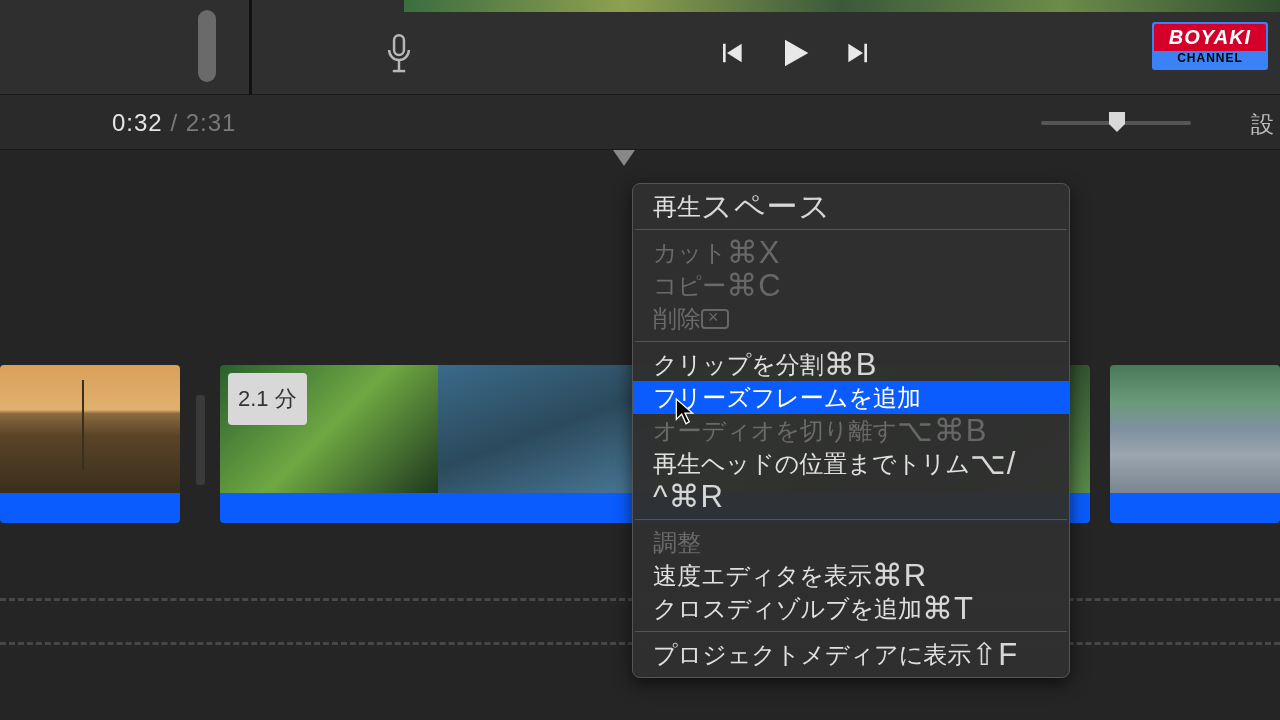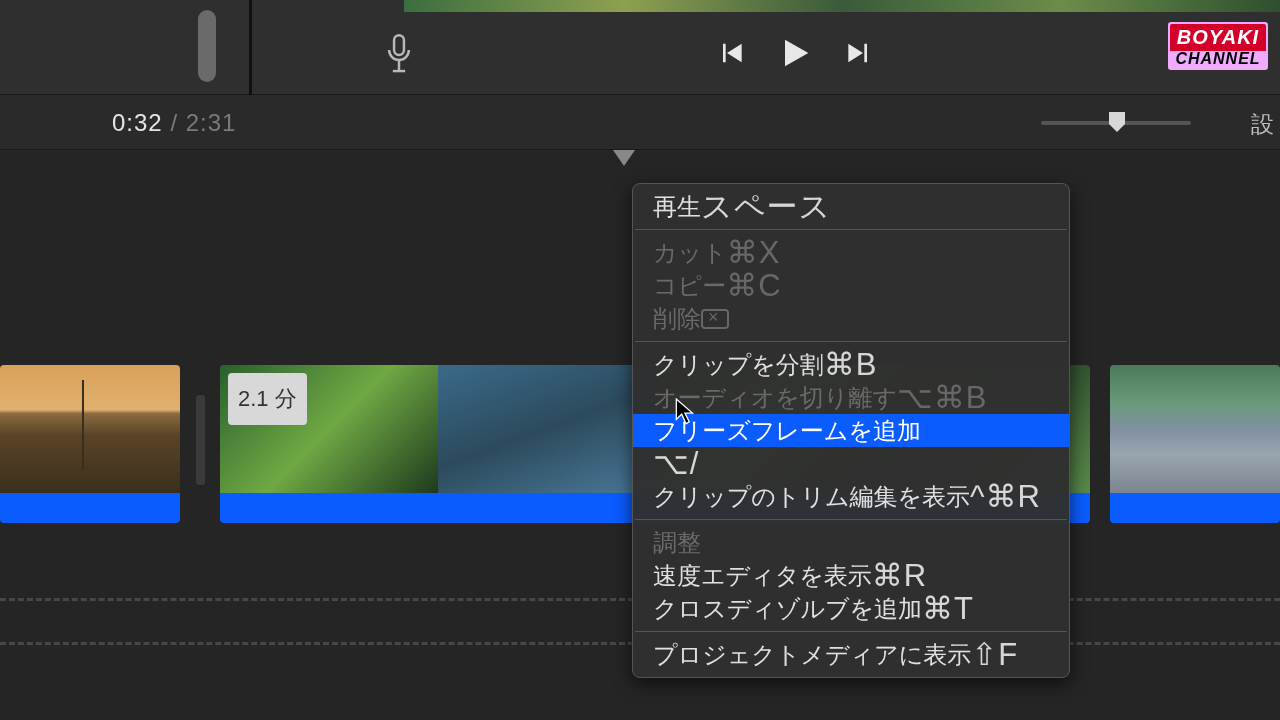--- a/index.html
+++ b/index.html
@@ -246,34 +246,34 @@
     top: 398px;
     width: 22px;
     height: 28px;
     z-index: 50;
     pointer-events: none;
   }
   .logo-badge {
     position: absolute;
     right: 12px;
     top: 22px;
-    width: 100px;
+    width: 116px;
     height: 48px;
-    background: #f0abfc;
+    background: #3b82f6;
     border-radius: 3px;
     padding: 2px;
   }
   .logo-top{
     background:#d4002a;color:#fff;font-weight:900;text-align:center;
     font-size:20px;font-style:italic;letter-spacing:1px;height:27px;line-height:27px;
     border-radius:2px 2px 0 0;
   }
   .logo-bottom{
-    color:#000;font-weight:900;text-align:center;font-size:16px;
-    font-style:italic;letter-spacing:1px;height:15px;line-height:15px;
+    color:#000;font-weight:900;text-align:center;font-size:12px;
+    letter-spacing:1px;height:15px;line-height:15px;
   }
 </style>
 </head>
 <body>
 
 <div class="top-area">
   <div class="preview-strip"></div>
   <div class="scroll-thumb"></div>
   <div class="divider-v"></div>
 
@@ -364,33 +364,33 @@
   </div>
   <div class="menu-item disabled">
     <span>削除</span>
     <span class="menu-shortcut"><span class="del-icon"></span></span>
   </div>
   <div class="menu-sep"></div>
   <div class="menu-item">
     <span>クリップを分割</span>
     <span class="menu-shortcut">⌘B</span>
   </div>
+  <div class="menu-item highlight">
+    <span>フリーズフレームを追加</span>
+    <span class="menu-shortcut"></span>
+  </div>
   <div class="menu-item disabled">
     <span>オーディオを切り離す</span>
     <span class="menu-shortcut">⌥⌘B</span>
   </div>
-  <div class="menu-item highlight">
-    <span>フリーズフレームを追加</span>
-    <span class="menu-shortcut"></span>
-  </div>
-  <div class="menu-item">
+  <div class="menu-item">
+    <span>再生ヘッドの位置までトリム</span>
     <span class="menu-shortcut">⌥/</span>
   </div>
   <div class="menu-item">
-    <span>クリップのトリム編集を表示</span>
     <span class="menu-shortcut">^⌘R</span>
   </div>
   <div class="menu-sep"></div>
   <div class="menu-item disabled">
     <span>調整</span>
   </div>
   <div class="menu-item">
     <span>速度エディタを表示</span>
     <span class="menu-shortcut">⌘R</span>
   </div>

